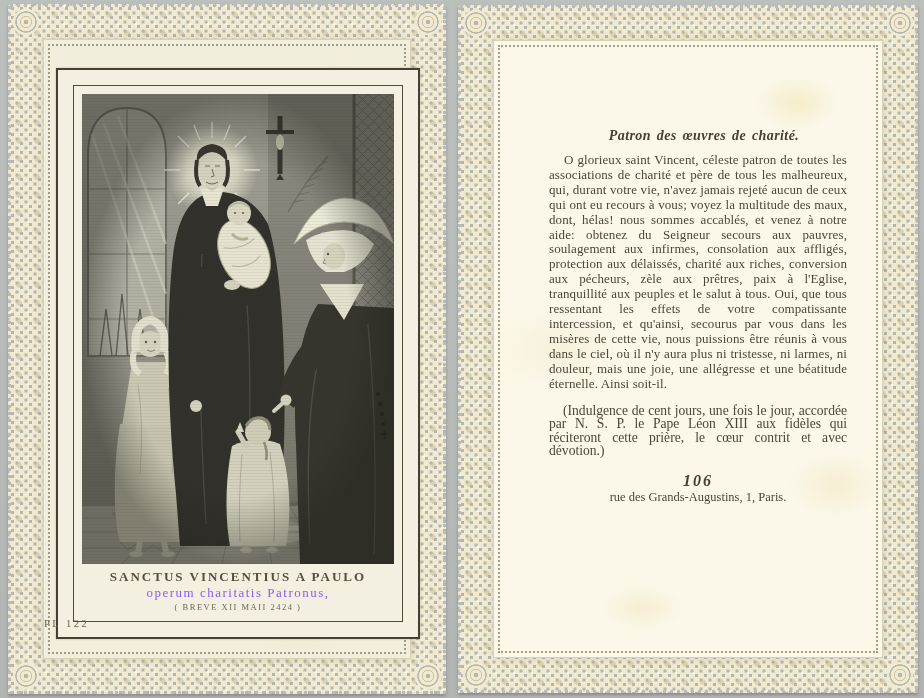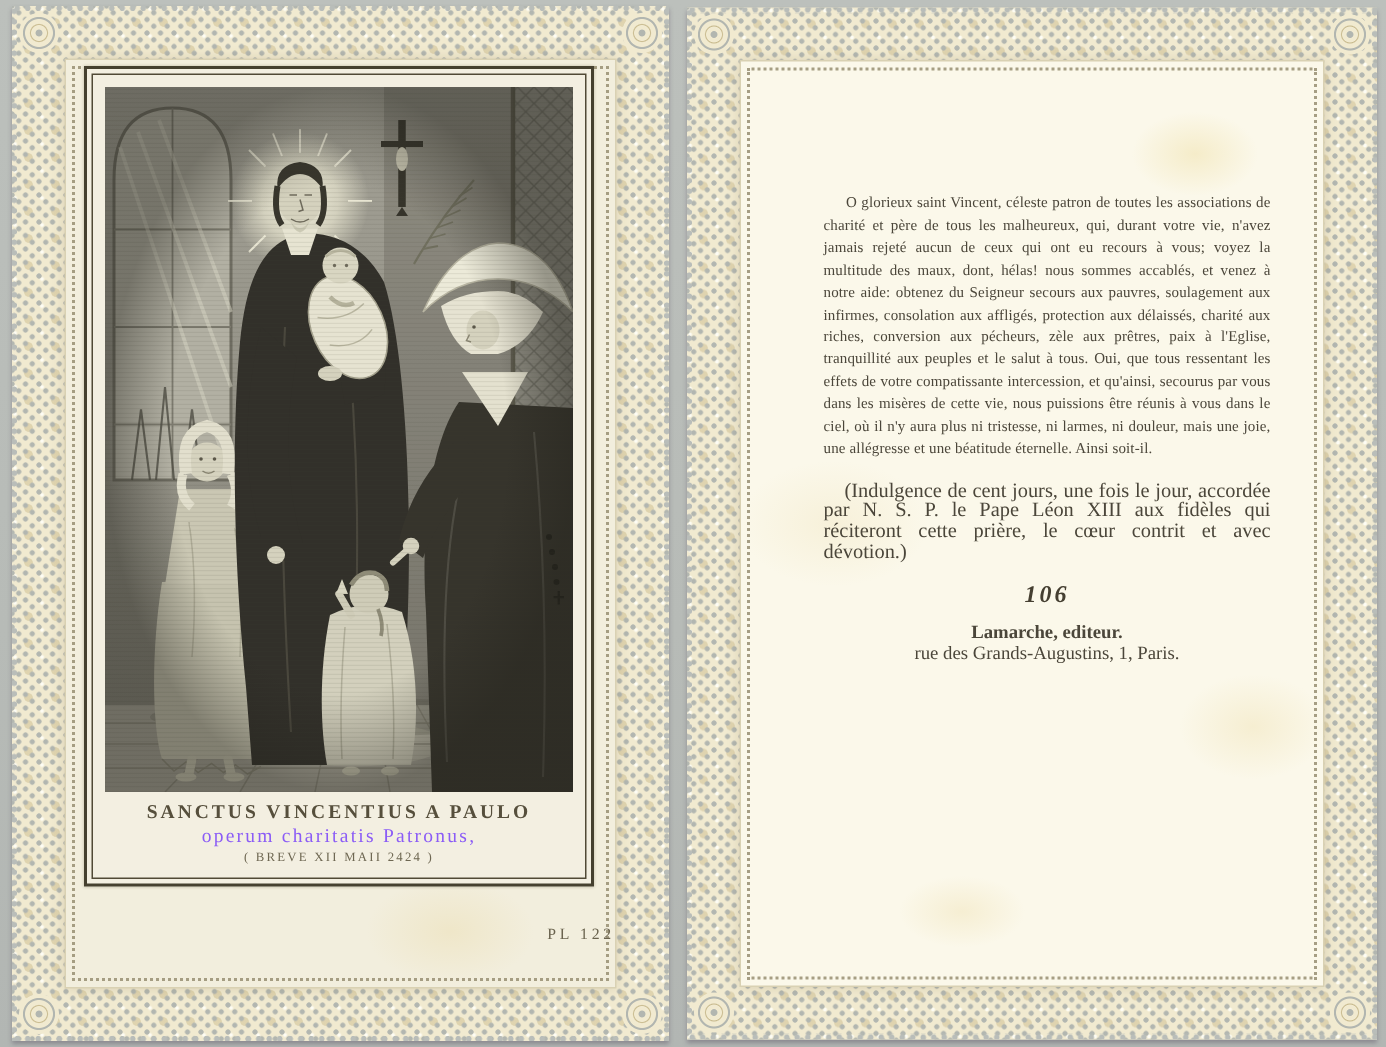--- a/index.html
+++ b/index.html
@@ -61,48 +61,48 @@
     background-image:
       radial-gradient(ellipse 60px 40px at 78% 10%, rgba(234,214,140,.35), rgba(0,0,0,0) 70%),
       radial-gradient(ellipse 90px 60px at 16% 50%, rgba(230,210,150,.2), rgba(0,0,0,0) 70%),
       radial-gradient(ellipse 70px 50px at 88% 72%, rgba(232,212,146,.28), rgba(0,0,0,0) 70%),
       radial-gradient(ellipse 60px 34px at 38% 92%, rgba(230,208,140,.25), rgba(0,0,0,0) 70%);
   }
   .dotted{position:absolute;inset:4px;border:2px dotted #988f73;opacity:.85;}
 
   
   .frame{
-    position:absolute;left:12px;top:4px;margin:0;
-    border:2px solid #45402f;padding:3px;background:#f3efe1;
+    position:absolute;left:12px;top:28px;margin:0;
+    border:2px solid #45402f;padding:15px;background:#f3efe1;
     box-shadow:0 0 2px rgba(80,70,40,.3);
   }
   .frame-inner{border:1px solid #514a36;padding:8px;background:#f3efe1;}
   .frame-inner svg{display:block;}
   .caption{margin-top:5px;text-align:center;color:#59523f;}
   .cap1{font-size:13px;letter-spacing:2px;line-height:16px;font-weight:bold;color:#564f3c;}
   .cap2{font-size:13px;letter-spacing:1.5px;line-height:16px;color:#8b5cf6;}
   .cap3{font-size:8.5px;letter-spacing:1.5px;line-height:12px;color:#6e6752;}
   .plate{
-    position:absolute;left:0;right:0;top:578px;text-align:right;
+    position:absolute;left:0;right:0;top:578px;text-align:left;
     font-size:10.5px;letter-spacing:2.5px;color:#6a634e;
   }
 
   
   .content{position:absolute;left:74px;top:115px;width:344px;color:#4b463a;}
   .content h1{
     margin:0;font-size:16px;font-weight:bold;letter-spacing:2.2px;word-spacing:4px;
     text-align:center;white-space:nowrap;color:#3f3a2f;line-height:20px;
   }
   .content h2{
     margin:7px 0 0 0;font-size:14px;font-weight:bold;font-style:italic;
     letter-spacing:.4px;word-spacing:2px;text-align:center;line-height:17px;color:#45402f;
   }
   .prayer{
     margin:9px 0 12px 17px;width:298px;
-    font-size:10px;line-height:14.9px;text-align:justify;text-indent:15px;
+    font-size:13px;line-height:14.9px;text-align:justify;text-indent:15px;
     letter-spacing:.1px;color:#4b463a;
   }
   .indulgence{
     margin:6px 0 0 17px;width:298px;
     font-size:13.6px;line-height:13.6px;text-align:justify;text-indent:14px;color:#4b463a;
   }
   .number{
     margin:14px 0 0 17px;width:298px;text-align:center;
     font-size:16px;font-weight:bold;font-style:italic;letter-spacing:2px;color:#453f31;
   }
@@ -310,21 +310,21 @@
     <div class="rosette tl"></div>
     <div class="rosette tr"></div>
     <div class="rosette bl"></div>
     <div class="rosette br"></div>
 
     <div class="paper">
       <div class="dotted"></div>
     </div>
 
     <div class="content">
+      <h2>Patron des œuvres de charité.</h2>
       <p class="prayer">O glorieux saint Vincent, céleste patron de toutes les associations de charité et père de tous les malheureux, qui, durant votre vie, n'avez jamais rejeté aucun de ceux qui ont eu recours à vous; voyez la multitude des maux, dont, hélas! nous sommes accablés, et venez à notre aide: obtenez du Seigneur secours aux pauvres, soulagement aux infirmes, consolation aux affligés, protection aux délaissés, charité aux riches, conversion aux pécheurs, zèle aux prêtres, paix à l'Eglise, tranquillité aux peuples et le salut à tous. Oui, que tous ressentant les effets de votre compatissante intercession, et qu'ainsi, secourus par vous dans les misères de cette vie, nous puissions être réunis à vous dans le ciel, où il n'y aura plus ni tristesse, ni larmes, ni douleur, mais une joie, une allégresse et une béatitude éternelle. Ainsi soit-il.</p>
       <p class="indulgence">(Indulgence de cent jours, une fois le jour, accordée par N. S. P. le Pape Léon XIII aux fidèles qui réciteront cette prière, le cœur contrit et avec dévotion.)</p>
       <div class="number">106</div>
-      <div class="pub1">Lamarche, editeur.</div>
       <div class="pub2">rue des Grands-Augustins, 1, Paris.</div>
     </div>
   </section>
 
 </div>
 
 </body></html>

